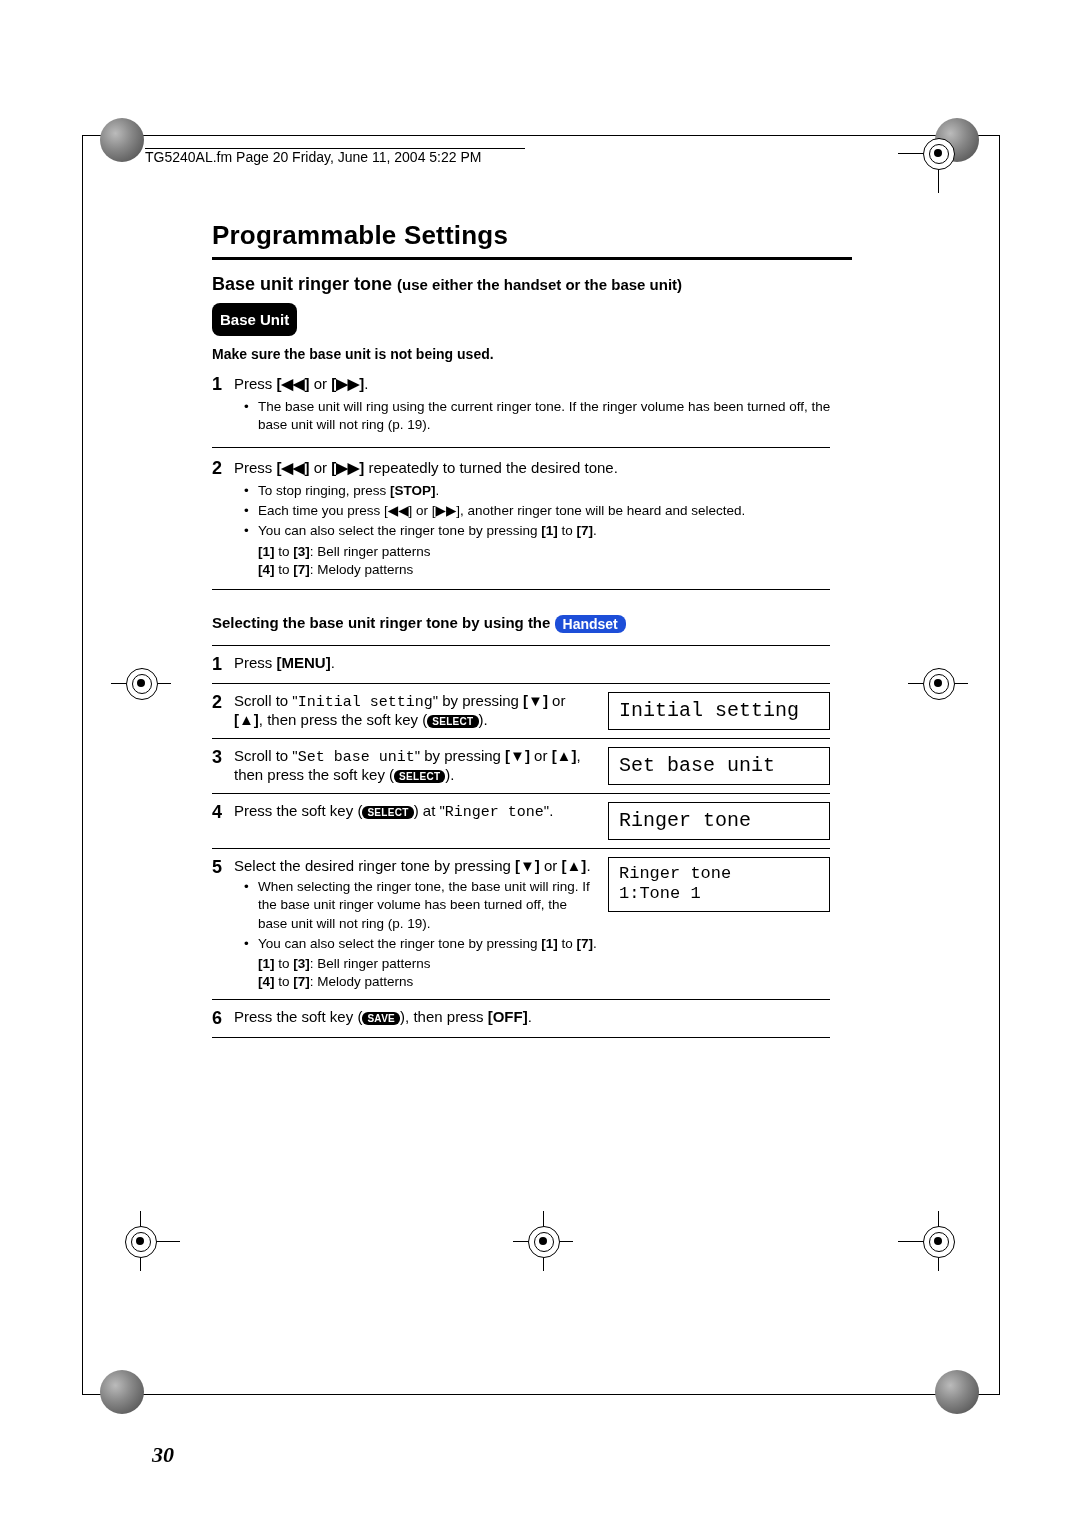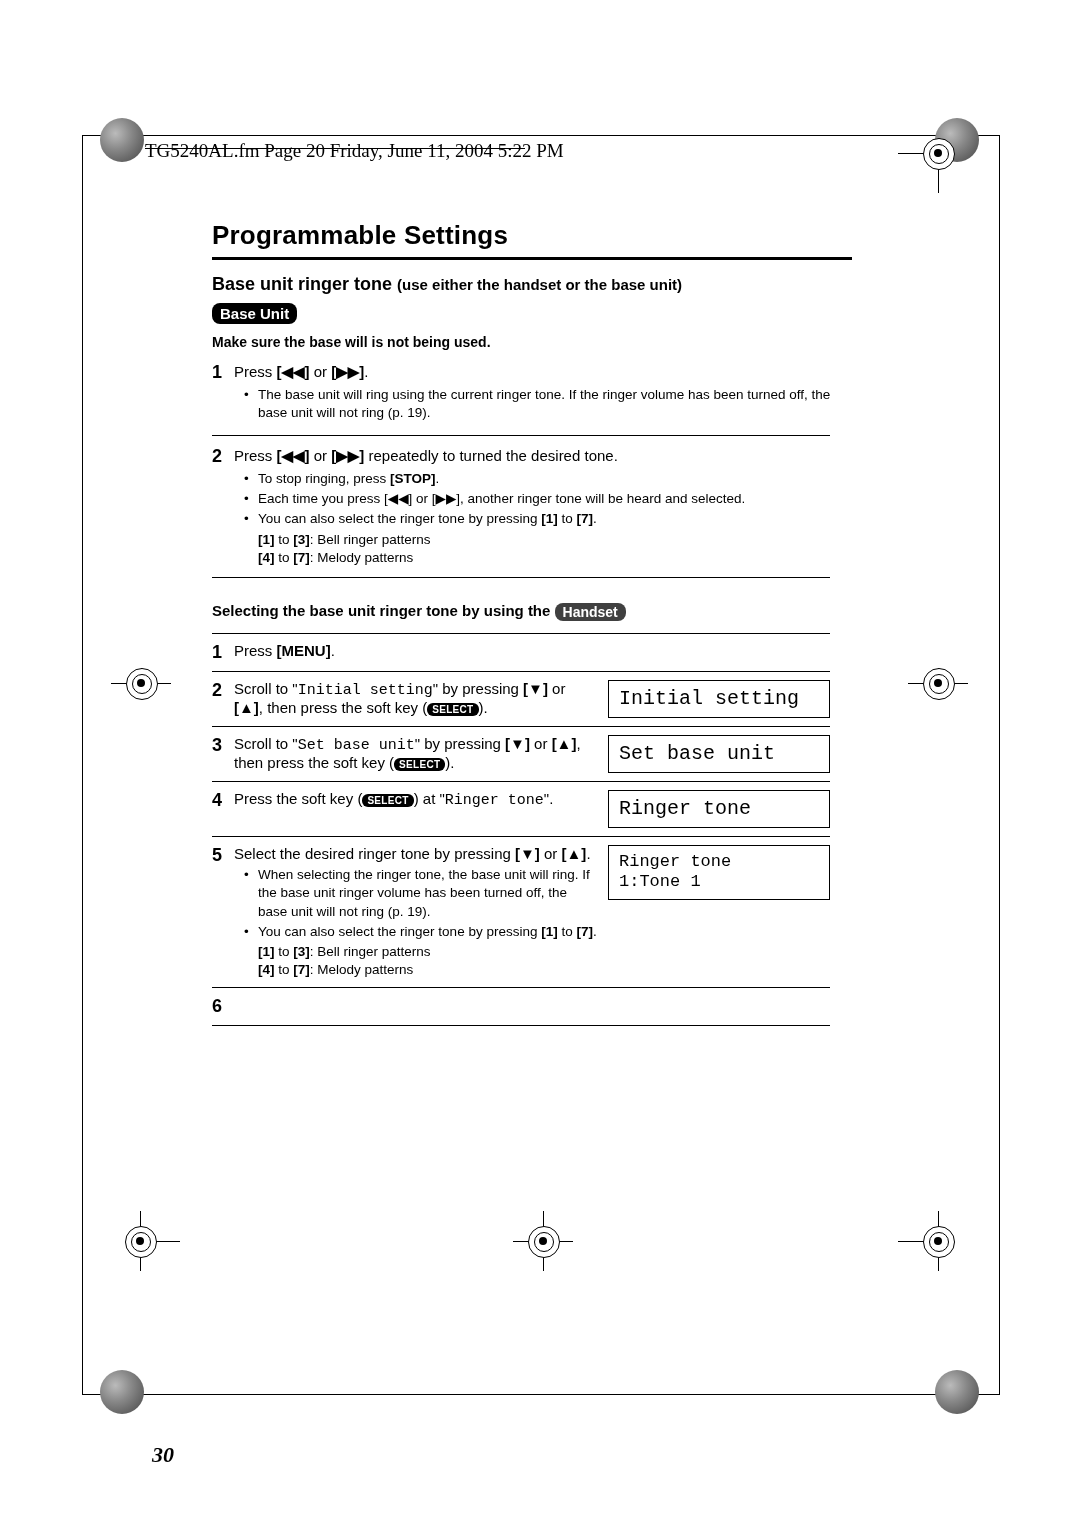--- a/index.html
+++ b/index.html
@@ -16,23 +16,23 @@
     position: absolute;
     left: 82px;
     top: 135px;
     width: 916px;
     height: 1258px;
     border: 1px solid #000;
   }
   .header-line {
     position: absolute;
     left: 145px;
-    top: 140px;
-    font-size: 19px;
-    font-family: Liberation Serif, serif;
+    top: 149px;
+    font-size: 14px;
+    font-family: Liberation Sans, sans-serif;
   }
   .header-underline {
     position: absolute;
     left: 145px;
     top: 148px;
     width: 380px;
     border-top: 1px solid #000;
   }
   .content {
     position: absolute;
@@ -59,21 +59,21 @@
   .sub1 .paren {
     font-size: 15px;
     font-weight: bold;
   }
   .pill {
     display: inline-block;
     background: #000;
     color: #fff;
     font-weight: bold;
     font-size: 15px;
-    padding: 2px 8px;
+    padding: 8px 8px;
     border-radius: 8px;
     margin-bottom: 10px;
   }
   .bold-line {
     font-size: 14px;
     font-weight: bold;
     margin-bottom: 12px;
   }
   .step {
     display: flex;
@@ -118,21 +118,21 @@
     width: 618px;
     margin: 10px 0 10px 0;
   }
   .sub2 {
     font-size: 15px;
     font-weight: bold;
     margin: 24px 0 12px 0;
   }
   .sub2 .pill-sm {
     display: inline-block;
-    background: #404040;
+    background: #1d4ed8;
     color: #fff;
     font-weight: bold;
     font-size: 14px;
     padding: 1px 8px;
     border-radius: 8px;
     vertical-align: middle;
   }
   .row {
     display: flex;
     align-items: flex-start;
@@ -257,21 +257,21 @@
 <div class="header-line">TG5240AL.fm  Page 20  Friday, June 11, 2004  5:22 PM</div>
 
 <div class="content">
   <h1 class="title">Programmable Settings</h1>
   <div class="title-rule"></div>
 
   <div class="sub1">
     <span>Base unit ringer tone </span><span class="paren">(use either the handset or the base unit)</span>
   </div>
   <div class="pill">Base Unit</div>
-  <div class="bold-line">Make sure the base will is not being used.</div>
+  <div class="bold-line">Make sure the base unit is not being used.</div>
 
   
   <div class="step">
     <div class="step-num">1</div>
     <div class="step-body">
       <span>Press </span><b class="sym">[◀◀]</b><span> or </span><b class="sym">[▶▶]</b><span>.</span>
       <ul class="bullet-list">
         <li>The base unit will ring using the current ringer tone. If the ringer volume has been turned off, the base unit will not ring (p. 19).</li>
       </ul>
     </div>
@@ -345,17 +345,20 @@
     </div>
     <div class="display small">
       <div>Ringer tone</div>
       <div>1:Tone 1</div>
     </div>
   </div>
 
   
   <div class="row" style="border-bottom:1px solid #000">
     <div class="step-num">6</div>
+    <div class="left">
+      <span>Press the soft key (</span><span class="btn-badge">SAVE</span><span>), then press <b>[OFF]</b>.</span>
+    </div>
   </div>
 
 </div>
 
 <div class="page-num">30</div>
 
 </body></html>

